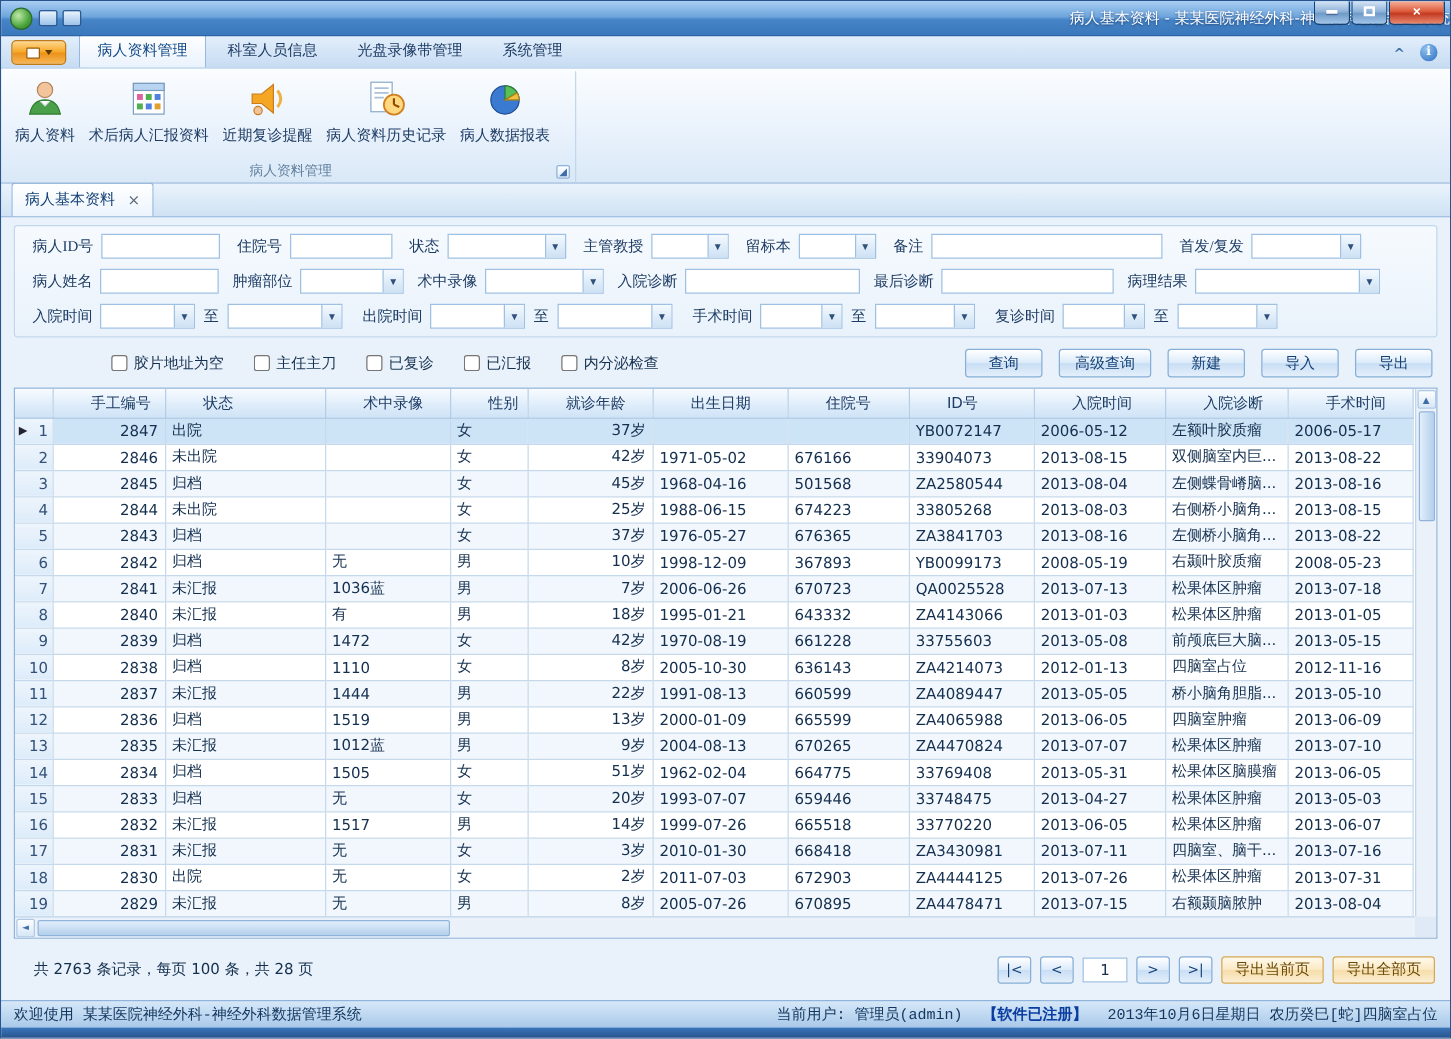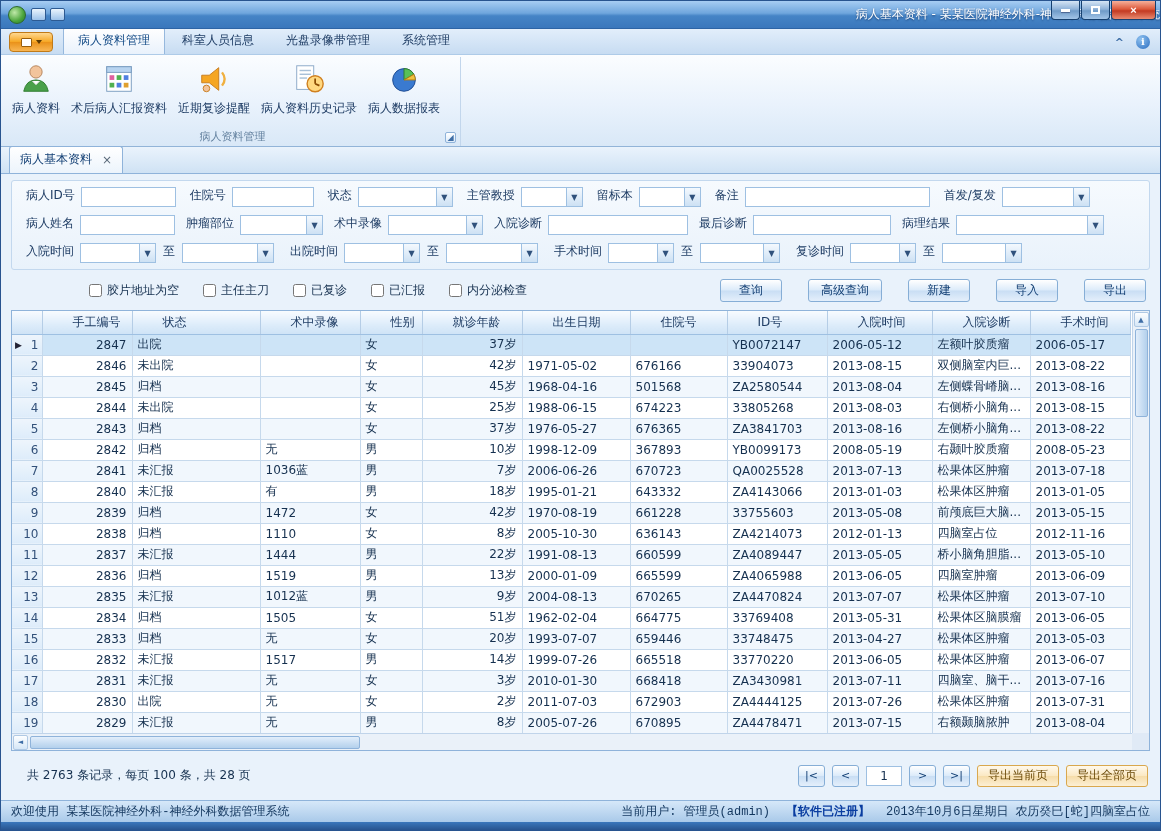--- a/index.html
+++ b/index.html
@@ -54,32 +54,32 @@
   .doctabs { height:27px; flex:0 0 27px; background:linear-gradient(#eaf3fc,#cfe2f4); border-bottom:1px solid #8fb3da; display:flex; align-items:flex-end; padding:3px 8px 0; }
   .doctab { display:flex; align-items:center; gap:10px; padding:4px 10px 5px; background:linear-gradient(#ffffff,#ecf4fc);
     border:1px solid #8fb3da; border-bottom:none; border-radius:3px 3px 0 0; color:#123f74; }
   .doctab .close-x { color:#5a6a7a; font-size:12px; line-height:10px; }
 
   
   .content { flex:1; display:flex; flex-direction:column; padding:6px 10px 0; background:#e9f2fb; min-height:0; }
 
   .filter-panel { border:1px solid #c3d8ee; border-radius:3px; background:linear-gradient(#f6fafe,#e9f2fb); padding:2px 0; }
   .frow { display:flex; align-items:center; height:28px; padding-left:14px; }
-  .field { display:flex; align-items:flex-start; }
+  .field { display:flex; align-items:center;font-family:Liberation Serif, serif; }
   .flabel { margin-right:6px; white-space:nowrap; }
   .to-label { margin:0 7px; }
   .fin { height:20px; border:1px solid #9ec0e2; background:#fff; padding:0 3px; font:inherit; color:#15304f; }
   .combo { height:20px; border:1px solid #9ec0e2; background:#fff; display:inline-flex; align-items:center; justify-content:flex-end; }
   .combo-btn { width:16px; height:100%; border-left:1px solid #9ec0e2; background:linear-gradient(#f4f9fe,#cde1f4);
     display:flex; align-items:center; justify-content:center; font-size:8px; color:#2f517c; }
 
   .toolbar-row { display:flex; align-items:center; height:32px; margin-top:4px; padding:0 4px 0 78px; }
   .chk { display:flex; align-items:center; gap:5px; margin-right:24px; color:#15304f; }
   .chk input { width:13px; height:13px; accent-color:#3a76bb; }
-  .btns { margin-left:auto; display:flex; gap:26px; }
+  .btns { margin-left:auto; display:flex; gap:13px; }
   .btn { min-width:62px; height:23px; padding:0 12px; font:inherit; color:#123f74; border:1px solid #86aed6; border-radius:3px;
     background:linear-gradient(#ffffff,#dcebfa 48%,#c9def4 52%,#e4effb); }
 
   
   .grid-wrap { margin-top:4px; flex:0 0 441px; height:441px; border:1px solid #8fb3da; background:#fff; position:relative; overflow:hidden; }
   .grid-scroll { position:absolute; top:0; left:0; right:17px; bottom:17px; overflow:hidden; }
   table { border-collapse:collapse; table-layout:fixed; width:1118px; }
   th,td { border-right:1px solid #c6d9ec; border-bottom:1px solid #c6d9ec; height:21px; padding:0 5px;
     font-size:12px; font-weight:normal; white-space:nowrap; overflow:hidden; text-align:left; color:#15304f; }
   thead th { height:23px; background:linear-gradient(#f8fbff,#ddecfa 60%,#cfe3f6); border-right:1px solid #b5cde6; border-bottom:1px solid #9ec0e2; color:#1e3c64;padding-left:30px; }

